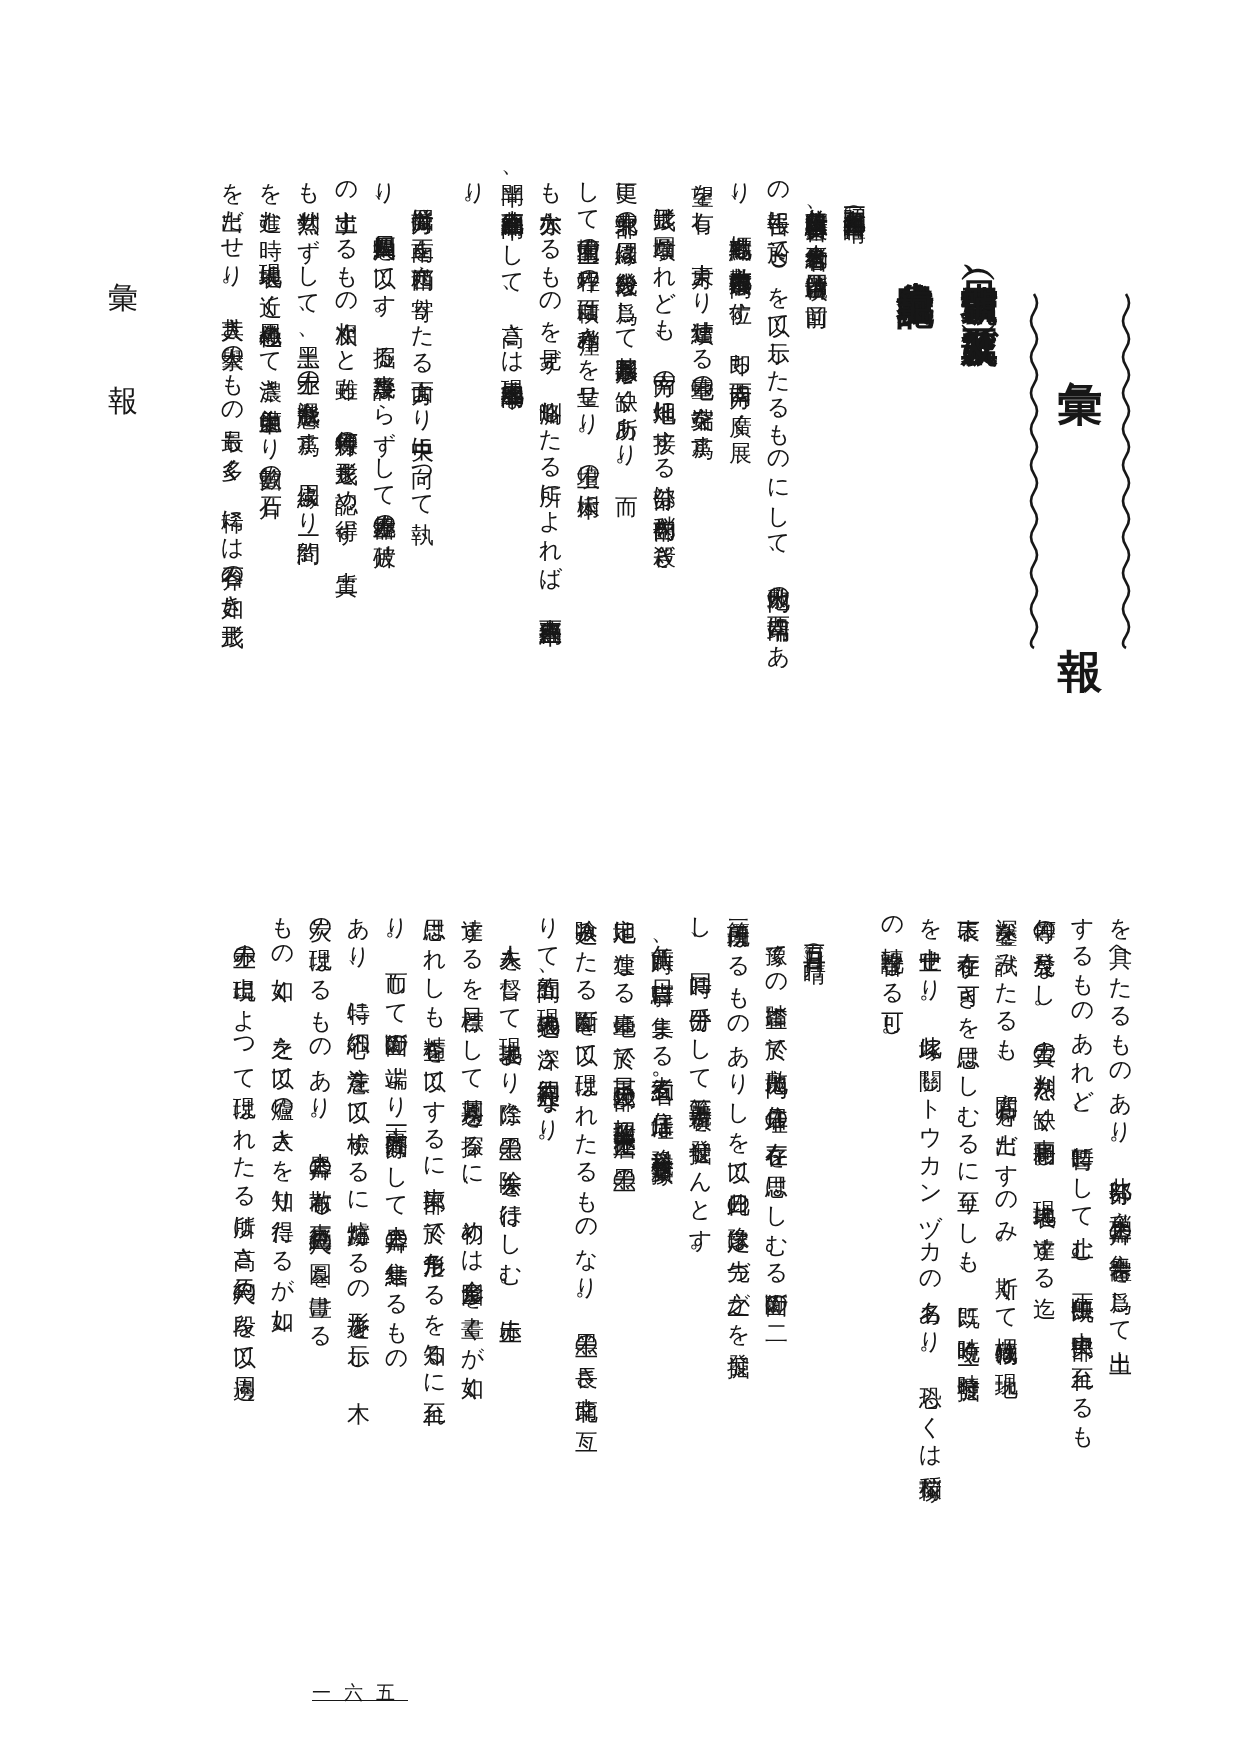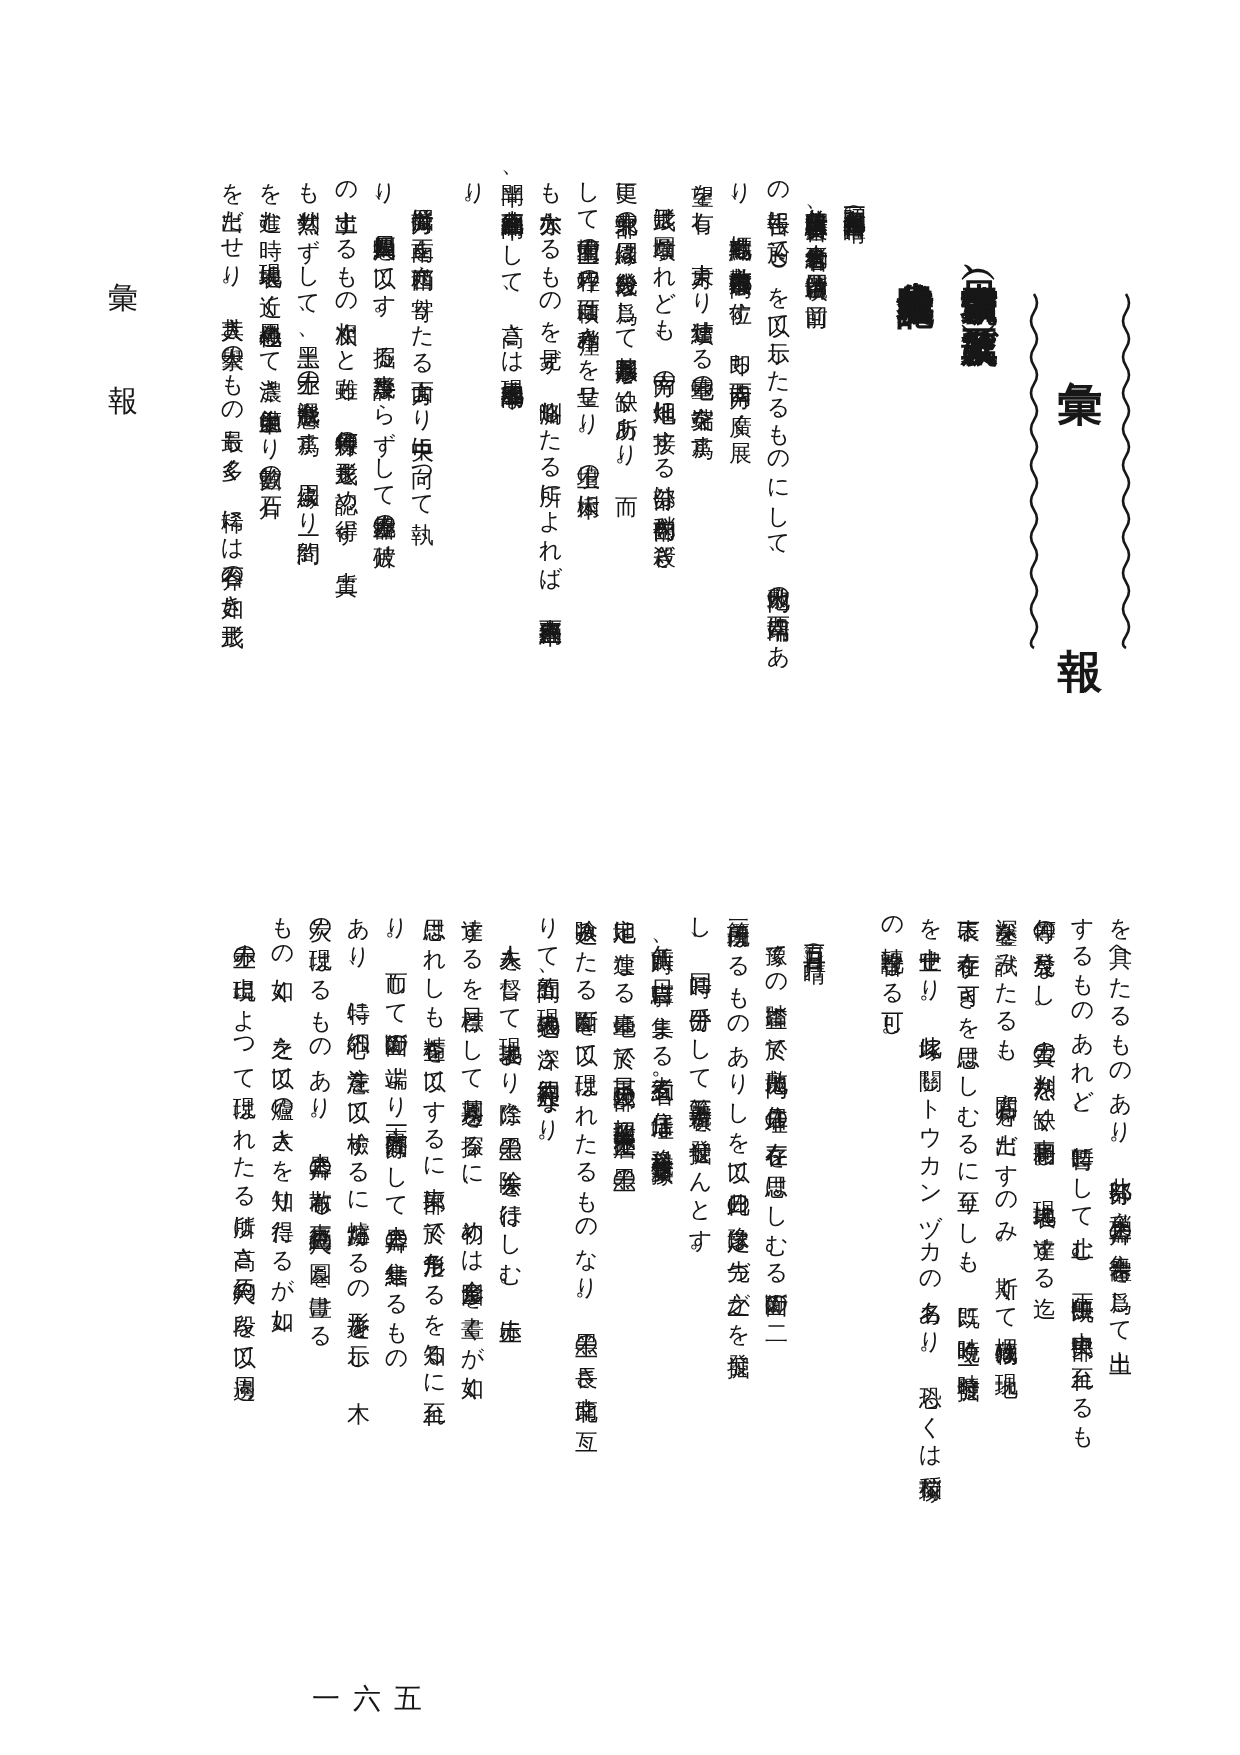--- a/index.html
+++ b/index.html
@@ -49,21 +49,21 @@
   
   .hashira {
     position:absolute; left:102px; top:258px; height:104px;
     writing-mode:vertical-rl;
     font-size:30px; font-weight:500;
     text-align:justify; text-align-last:justify;
   }
 
   
   .footer-issue  { position:absolute; left:238px; top:1763px; font-size:12px; letter-spacing:1px;margin-top:36px; }
-  .page-number   { position:absolute; left:312px; top:1680px; font-size:28px; letter-spacing:13px; }
+  .page-number   { position:absolute; left:312px; top:1680px; font-size:19px; letter-spacing:13px;text-decoration:underline; }
 </style>
 </head>
 <body>
 
 <div class="page">
 
   <div class="masthead">
     <svg class="wavy right" width="12" height="358" viewBox="0 0 12 358">
       <path d="M6 2 Q12 11 6 20 T6 38 T6 56 T6 74 T6 92 T6 110 T6 128 T6 146 T6 164 T6 182 T6 200 T6 218 T6 236 T6 254 T6 272 T6 290 T6 308 T6 326 T6 344 T6 356" fill="none" stroke="#171717" stroke-width="2.6"></path>
     </svg>

